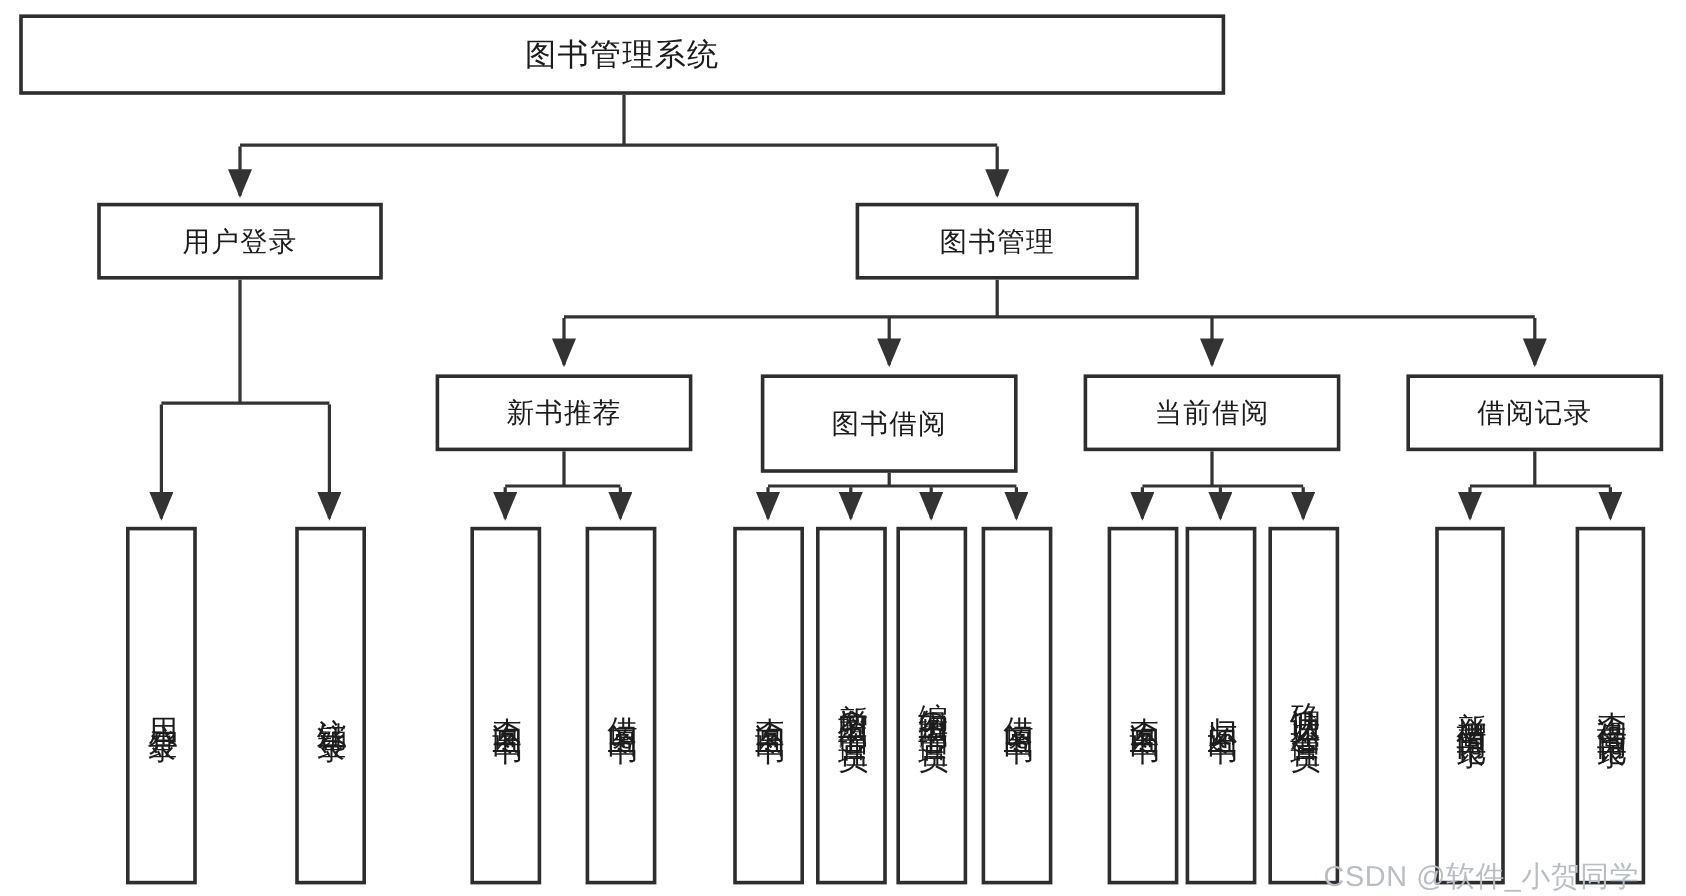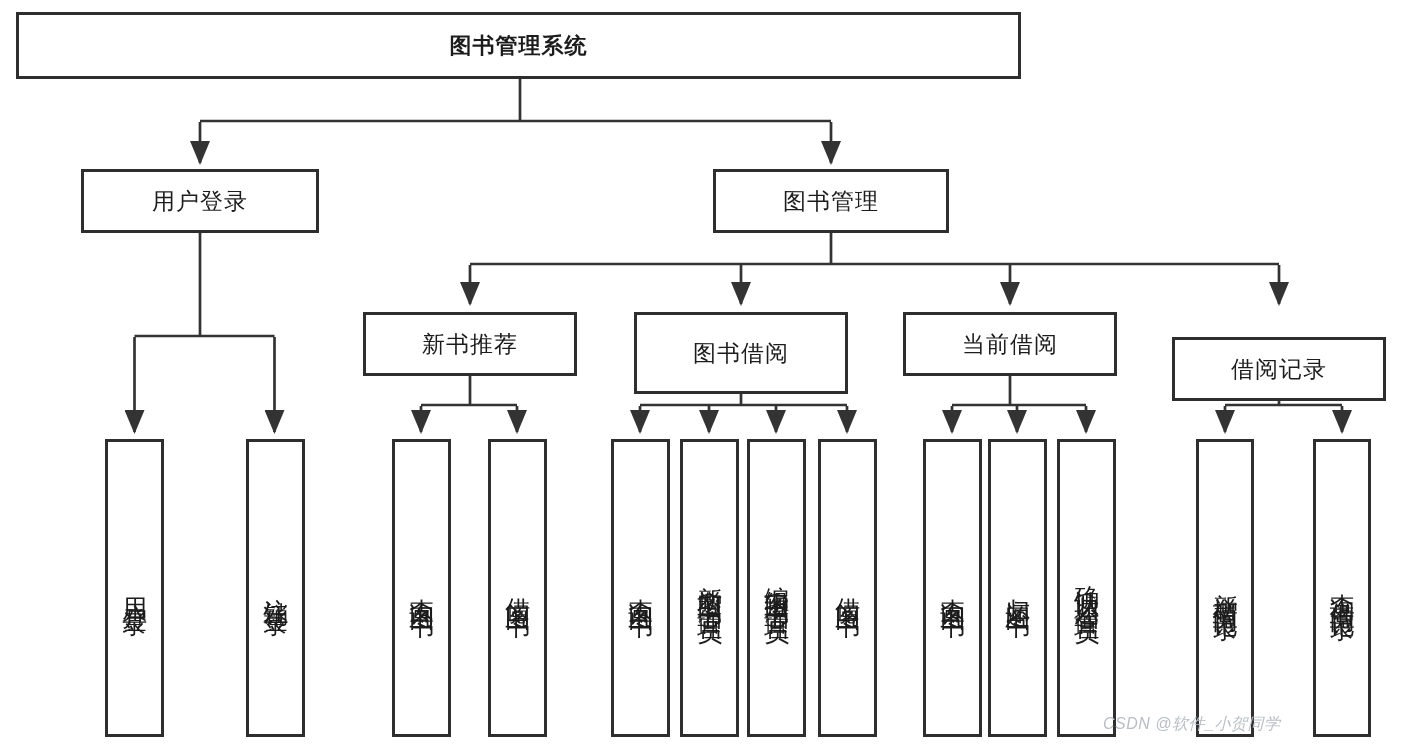--- a/index.html
+++ b/index.html
@@ -32,38 +32,37 @@
     background: #fff;
     border: 3px solid var(--border);
     display: flex;
     align-items: center;
     justify-content: center;
     color: var(--text);
     font-size: 23px;
     letter-spacing: 1px;
     z-index: 2;
   }
-  .node.root { font-size: 22px; font-weight: bold; }
+  .node.root { font-size: 26px; }
   .node.v {
     writing-mode: vertical-rl;
     text-orientation: mixed;
     font-size: 25px;
     letter-spacing: 5px;
     line-height: 1.1;
   }
   #watermark {
     position: absolute;
     left: 1103px;
     top: 714px;
-    font-size: 16px;
+    font-size: 24px;
     color: var(--watermark);
     white-space: nowrap;
     z-index: 3;
     letter-spacing: 0.5px;
-    font-style: italic;
   }
 </style>
 </head>
 <body>
 
 <div id="diagram">
 
   <svg id="connectors" viewBox="0 0 1405 747" xmlns="http://www.w3.org/2000/svg">
     <defs>
       <marker id="arrow" viewBox="0 0 24 20" refX="22" refY="10" markerWidth="24" markerHeight="20" markerUnits="userSpaceOnUse" orient="auto">
@@ -113,21 +112,21 @@
   </svg>
 
   <div class="node root" style="left:16px; top:12px; width:1005px; height:67px;">图书管理系统</div>
 
   <div class="node" style="left:81px; top:169px; width:238px; height:64px;">用户登录</div>
   <div class="node" style="left:363px; top:312px; width:214px; height:64px;">新书推荐</div>
 
   <div class="node" style="left:713px; top:169px; width:236px; height:64px;">图书管理</div>
   <div class="node" style="left:634px; top:312px; width:214px; height:82px;">图书借阅</div>
   <div class="node" style="left:903px; top:312px; width:214px; height:64px;text-align:center;">当前借阅</div>
-  <div class="node" style="left:1172px; top:312px; width:214px; height:64px;margin-top:25px;">借阅记录</div>
+  <div class="node" style="left:1172px; top:312px; width:214px; height:64px;">借阅记录</div>
 
   <div class="node v" style="left:105px; top:439px; width:59px; height:298px;">用户登录</div>
   <div class="node v" style="left:246px; top:439px; width:59px; height:298px;">注销登录</div>
 
   <div class="node v" style="left:392px; top:439px; width:59px; height:298px;">查询图书</div>
   <div class="node v" style="left:488px; top:439px; width:59px; height:298px;">借阅图书</div>
 
   <div class="node v" style="left:611px; top:439px; width:59px; height:298px;">查询图书</div>
   <div class="node v" style="left:680px; top:439px; width:59px; height:298px;">新增图书（管理员）</div>
   <div class="node v" style="left:747px; top:439px; width:59px; height:298px;">编辑图书（管理员）</div>

